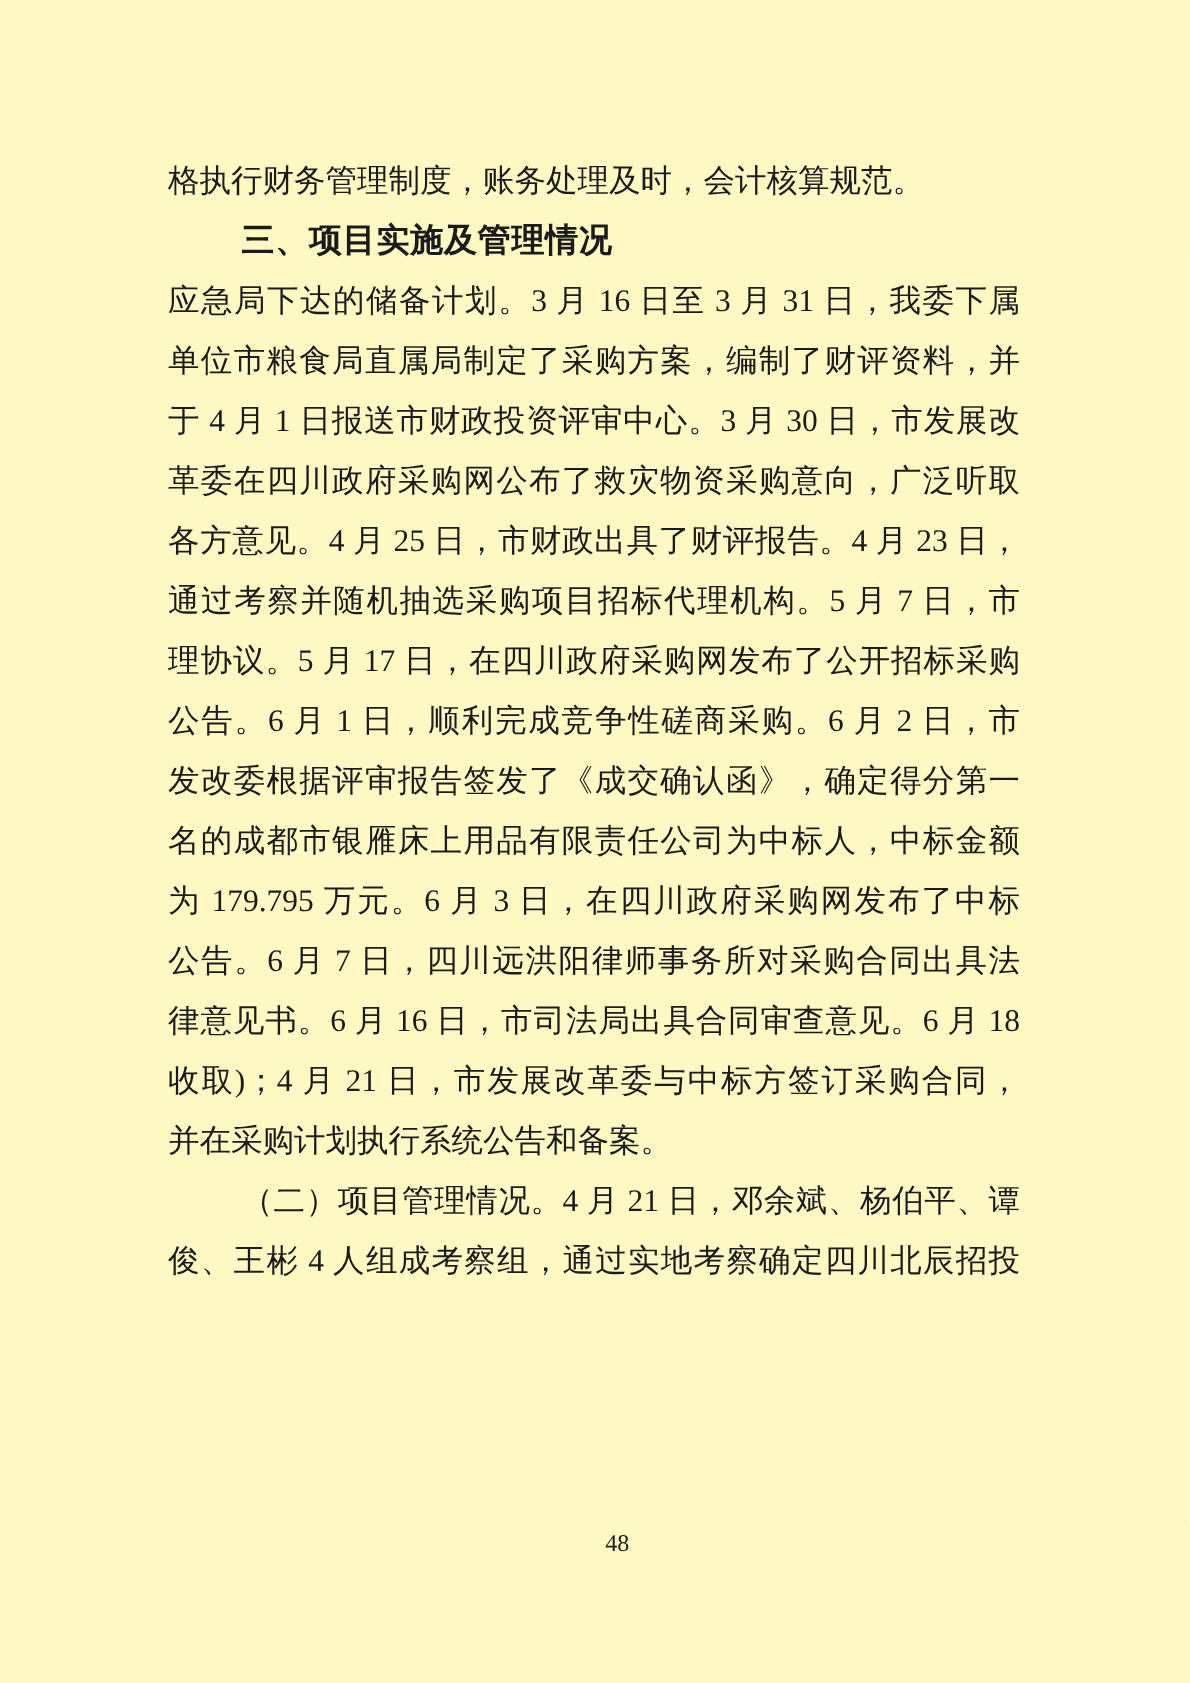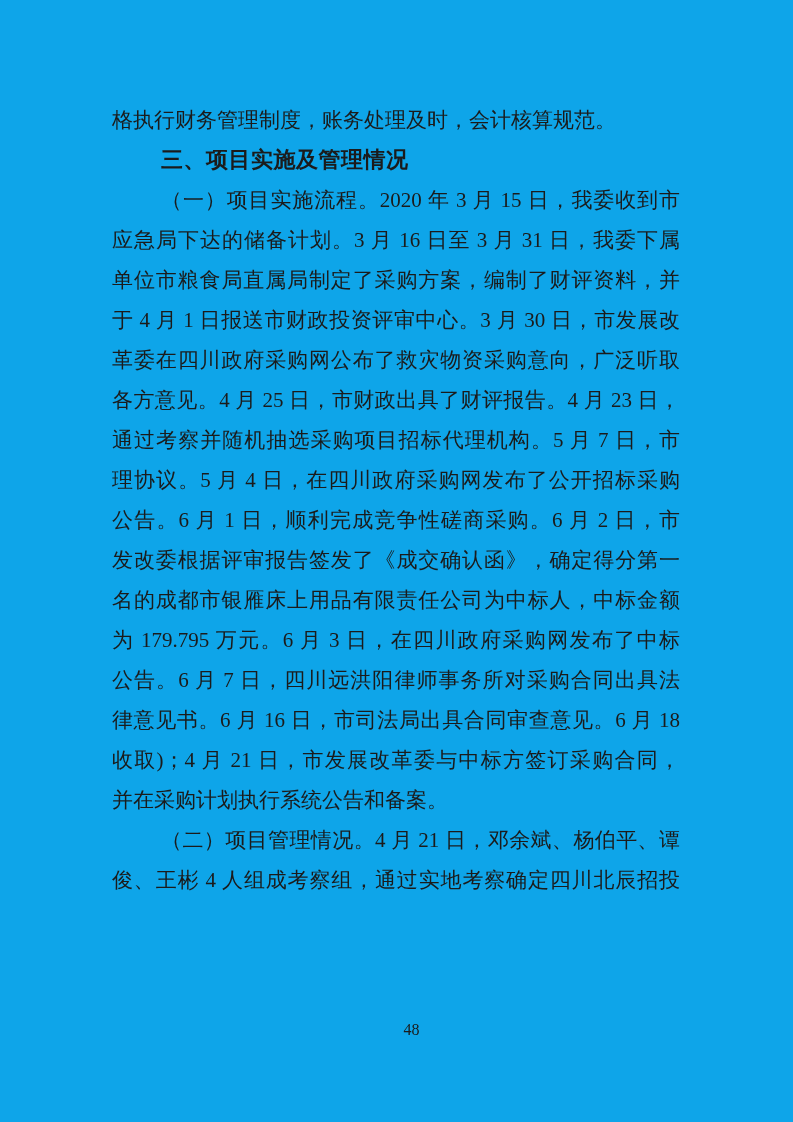--- a/index.html
+++ b/index.html
@@ -4,21 +4,21 @@
 <style>
   html, body {
     margin: 0;
     padding: 0;
     background: #ffffff;
   }
   .page {
     position: relative;
     width: 793px;
     height: 1122px;
-    background: #0ea5e9;
+    background: #fef9c3;
     overflow: hidden;
     font-family: "Liberation Serif", "DejaVu Serif", serif;
     color: #1b1b1b;
   }
   .text-block {
     position: absolute;
     left: 112px;
     top: 100px;
     width: 568px;
   }
@@ -60,28 +60,27 @@
     color: #1b1b1b;
   }
 </style>
 </head>
 <body>
 
 <div class="page">
   <div class="text-block">
     <div class="line">格执行财务管理制度，账务处理及时，会计核算规范。</div>
     <div class="line heading indent">三、项目实施及管理情况</div>
-    <div class="line j indent">（一）项目实施流程。2020 年 3 月 15 日，我委收到市</div>
     <div class="line j">应急局下达的储备计划。3 月 16 日至 3 月 31 日，我委下属</div>
     <div class="line j">单位市粮食局直属局制定了采购方案，编制了财评资料，并</div>
     <div class="line j">于 4 月 1 日报送市财政投资评审中心。3 月 30 日，市发展改</div>
     <div class="line j">革委在四川政府采购网公布了救灾物资采购意向，广泛听取</div>
     <div class="line j">各方意见。4 月 25 日，市财政出具了财评报告。4 月 23 日，</div>
     <div class="line j">通过考察并随机抽选采购项目招标代理机构。5 月 7 日，市</div>
-    <div class="line j">理协议。5 月 4 日，在四川政府采购网发布了公开招标采购</div>
+    <div class="line j">理协议。5 月 17 日，在四川政府采购网发布了公开招标采购</div>
     <div class="line j">公告。6 月 1 日，顺利完成竞争性磋商采购。6 月 2 日，市</div>
     <div class="line j">发改委根据评审报告签发了《成交确认函》，确定得分第一</div>
     <div class="line j">名的成都市银雁床上用品有限责任公司为中标人，中标金额</div>
     <div class="line j">为 179.795 万元。6 月 3 日，在四川政府采购网发布了中标</div>
     <div class="line j">公告。6 月 7 日，四川远洪阳律师事务所对采购合同出具法</div>
     <div class="line j">律意见书。6 月 16 日，市司法局出具合同审查意见。6 月 18</div>
     <div class="line j">收取)；4 月 21 日，市发展改革委与中标方签订采购合同，</div>
     <div class="line">并在采购计划执行系统公告和备案。</div>
     <div class="line j indent">（二）项目管理情况。4 月 21 日，邓余斌、杨伯平、谭</div>
     <div class="line j">俊、王彬 4 人组成考察组，通过实地考察确定四川北辰招投</div>

